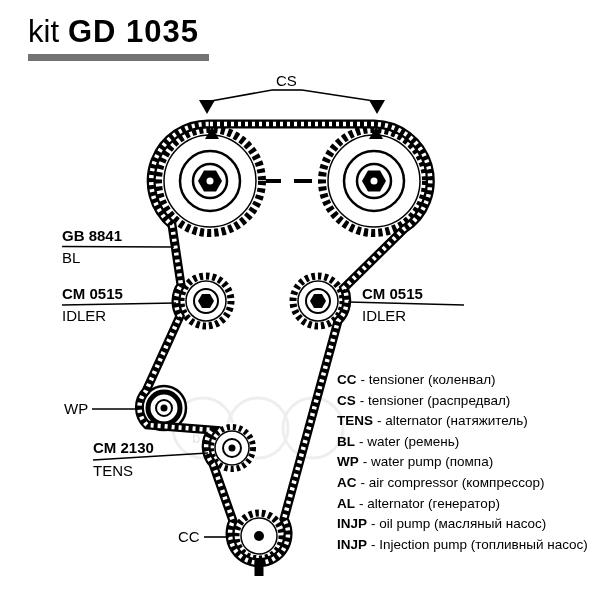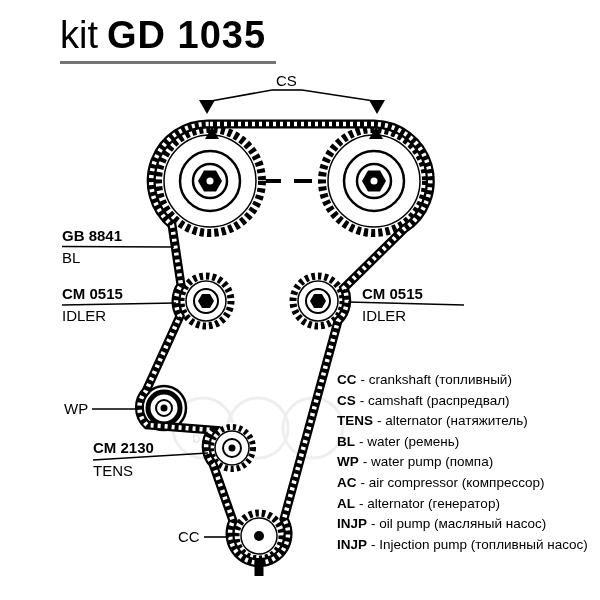--- a/index.html
+++ b/index.html
@@ -1,24 +1,23 @@
 <!DOCTYPE html>
 <html><head>
 <meta charset="utf-8">
 <style>
   html,body{margin:0;padding:0;}
   body{
     width:600px;height:600px;position:relative;background:#ffffff;
     font-family:"Liberation Sans", sans-serif;color:#000;overflow:hidden;
   }
   .title{
-    position:absolute;left:28px;top:16px;font-size:38px;line-height:1.05;
-    border-bottom:3px solid #737373;padding:0 10px 5px 0;font-weight:500;
+    position:absolute;left:28px;top:16px;font-size:31px;line-height:1.05;
+    border-bottom:7px solid #737373;padding:0 10px 5px 0;font-weight:500;
     white-space:nowrap;
-    margin-left:32px;
   }
   .title .code{font-weight:800;margin-left:9px;letter-spacing:1px;}
   .legend{
     position:absolute;left:337px;top:370px;font-size:13.5px;line-height:20.6px;
   }
   .legend-row{white-space:nowrap;}
   .legend-row .abbr{font-weight:700;margin-right:4px;}
   svg{position:absolute;left:0;top:0;}
   svg text{font-family:"Liberation Sans", sans-serif;fill:#000;font-size:15px;}
   svg text.b{font-weight:700;}
@@ -169,22 +168,22 @@
 
   <text x="64" y="414">WP</text>
 
   <text x="93" y="453" class="b">CM 2130</text>
   <text x="93" y="476">TENS</text>
 
   <text x="178" y="542">CC</text>
 </svg>
 
 <div class="legend">
-  <div class="legend-row"><span class="abbr">CC</span><span>- crankshaft (топливный)</span></div>
-  <div class="legend-row"><span class="abbr">CS</span><span>- camshaft (распредвал)</span></div>
+  <div class="legend-row"><span class="abbr">CC</span><span>- tensioner (коленвал)</span></div>
+  <div class="legend-row"><span class="abbr">CS</span><span>- tensioner (распредвал)</span></div>
   <div class="legend-row"><span class="abbr">TENS</span><span>- alternator (натяжитель)</span></div>
   <div class="legend-row"><span class="abbr">BL</span><span>- water (ремень)</span></div>
   <div class="legend-row"><span class="abbr">WP</span><span>- water pump (помпа)</span></div>
   <div class="legend-row"><span class="abbr">AC</span><span>- air compressor (компрессор)</span></div>
   <div class="legend-row"><span class="abbr">AL</span><span>- alternator (генератор)</span></div>
   <div class="legend-row"><span class="abbr">INJP</span><span>- oil pump (масляный насос)</span></div>
   <div class="legend-row"><span class="abbr">INJP</span><span>- Injection pump (топливный насос)</span></div>
 </div>
 
 </body></html>

